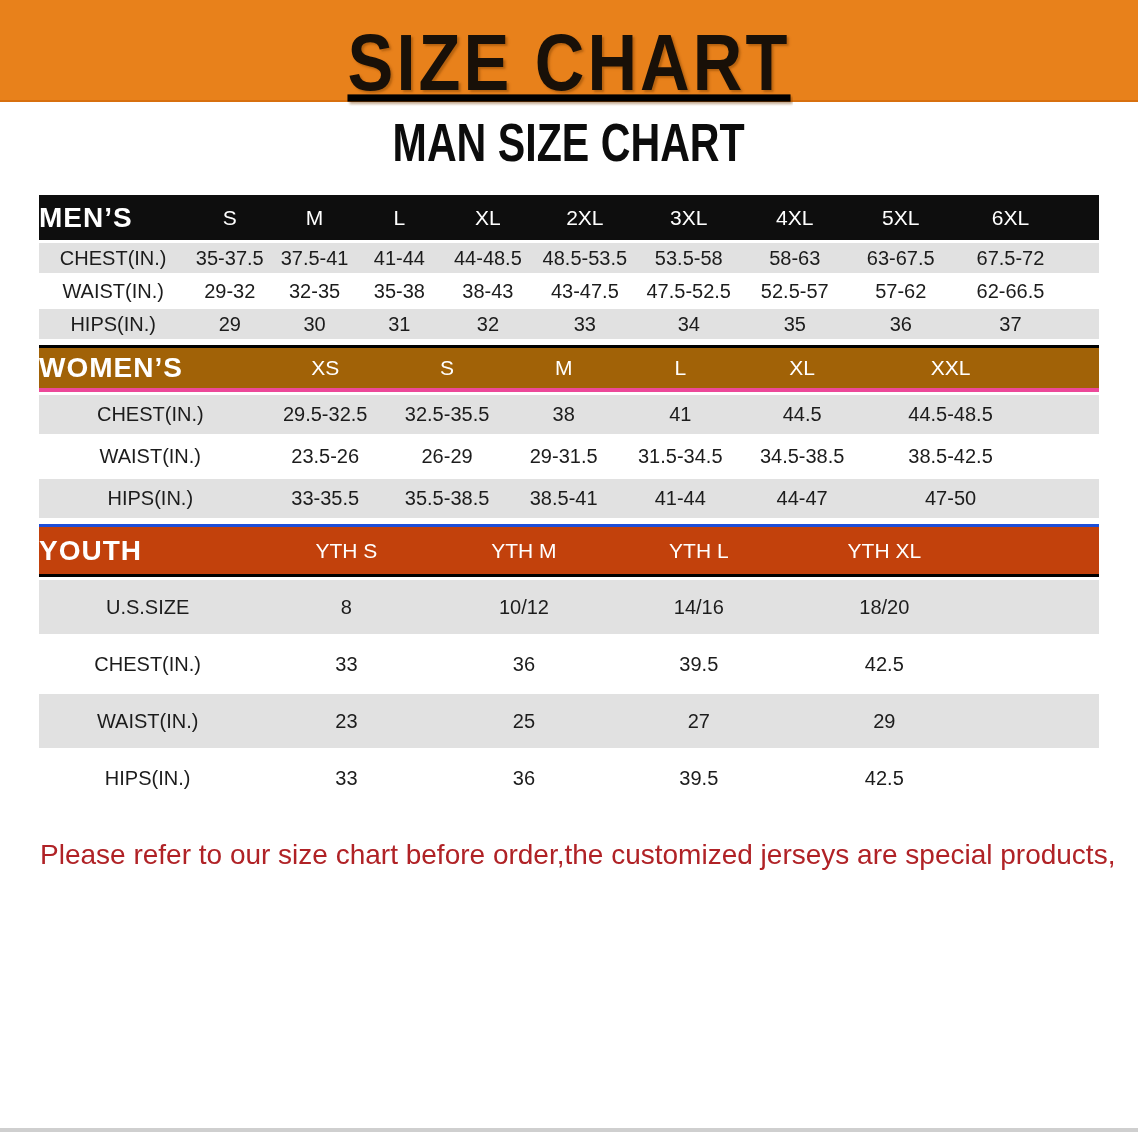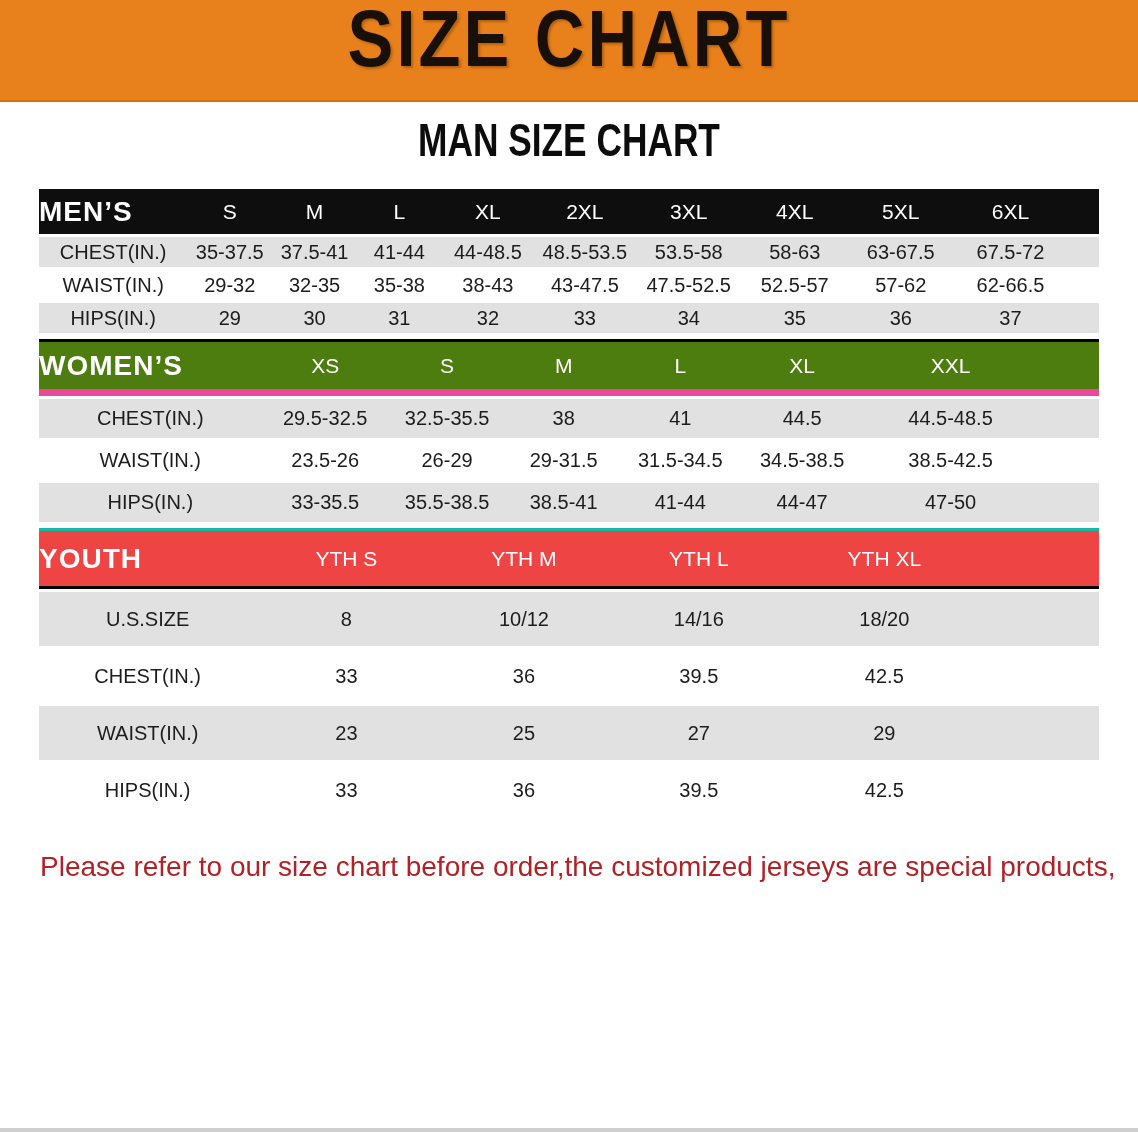--- a/index.html
+++ b/index.html
@@ -9,33 +9,34 @@
     background: #ffffff;
     font-family: "Liberation Sans", sans-serif;
     overflow: hidden;
   }
   .page { position: relative; width: 1138px; height: 1132px; background: #fff; }
 
   
   .banner {
     height: 102px; width: 100%;
     background: #E8811B;
-    display: flex; align-items: flex-start; justify-content: center;
+    display: flex; align-items: flex-end; justify-content: center;
     border-bottom: 2px solid #d8700f;
+    text-decoration: underline;
   }
   .banner h1 {
     margin: 0; font-size: 66px; font-weight: bold; color: #181008;
     letter-spacing: 3px;
     transform: scale(1.04, 1.2); transform-origin: center;
     text-shadow: 2px 2px 2px rgba(120,60,0,.45);
     white-space: nowrap;
   }
 
   
-  h2 { text-align: center; margin: 0; font-size: 36px; font-weight: bold; color: #0c0c0c; }
+  h2 { text-align: center; margin: 0; font-size: 42px; font-weight: bold; color: #0c0c0c; }
   h2 .stretch { display: inline-block; transform: scale(0.98, 1.28); transform-origin: center bottom; white-space: nowrap; letter-spacing: 0px; }
   .sec-men h2    { padding: 24px 0 18px 0; }
   .sec-women h2  { padding: 34px 0 24px 0; }
   .sec-youth h2  { padding: 52px 0 23px 0; }
 
   
   table {
     width: 1060px; margin: 0 auto;
     border-collapse: separate; border-spacing: 0 3px;
     table-layout: fixed;
@@ -47,23 +48,23 @@
   thead th.lbl {
     text-align: left; padding-left: 0;
     font-weight: bold; font-size: 28px; letter-spacing: 1px;
   }
   tbody td { color: #1c1c1c; }
   tbody tr:nth-child(odd) td { background: #e1e1e1; }
   tbody tr:nth-child(even) td { background: #ffffff; }
 
   .men   thead th { height: 45px; }
   .men   tbody td { height: 30px; }
-  .women thead th { height: 57px; border-top: 3px solid #000; border-bottom: 7px solid #ec4899; background:#4d7c0f; }
+  .women thead th { height: 47px; border-top: 3px solid #000; border-bottom: 4px solid #ec4899; background:#a16207; }
   .women tbody td { height: 39px; }
-  .youth thead th { height: 61px; border-top: 3px solid #14b8a6; border-bottom: 3px solid #000; background:#ef4444; }
+  .youth thead th { height: 53px; border-top: 3px solid #1d4ed8; border-bottom: 3px solid #000; background:#c2410c; }
   .youth tbody td { height: 54px; }
 
   
   .disclaimer { margin: 22px 0 0 40px; }
   .disclaimer p {
     margin: 0; padding: 0;
     color: #B02226; font-size: 28px; line-height: 50px; font-weight: normal;
     white-space: nowrap;
   }
   .bottom-strip {

